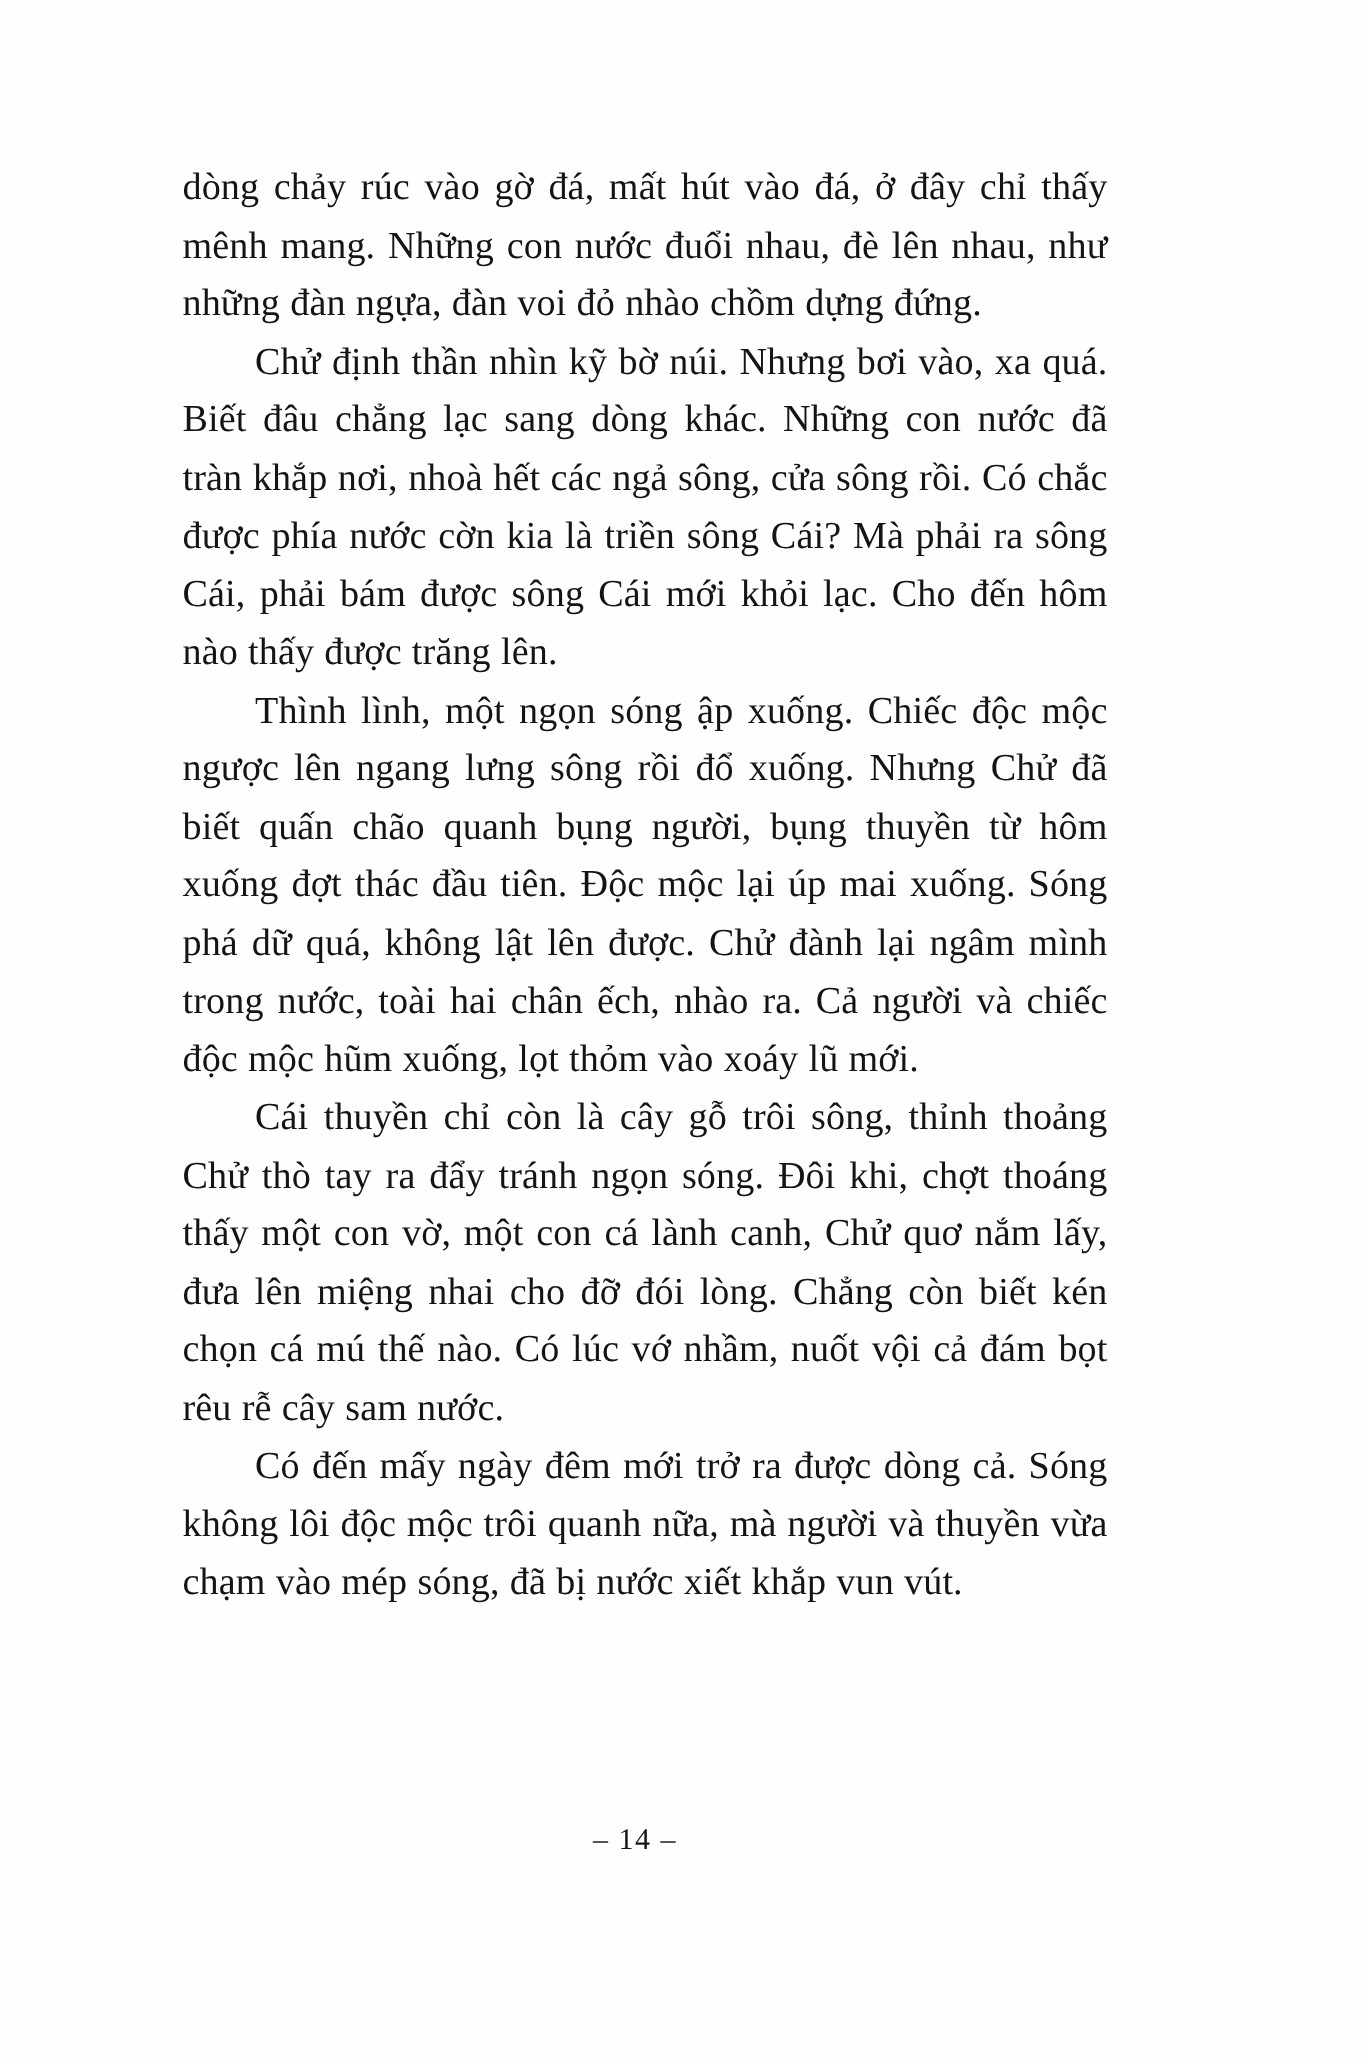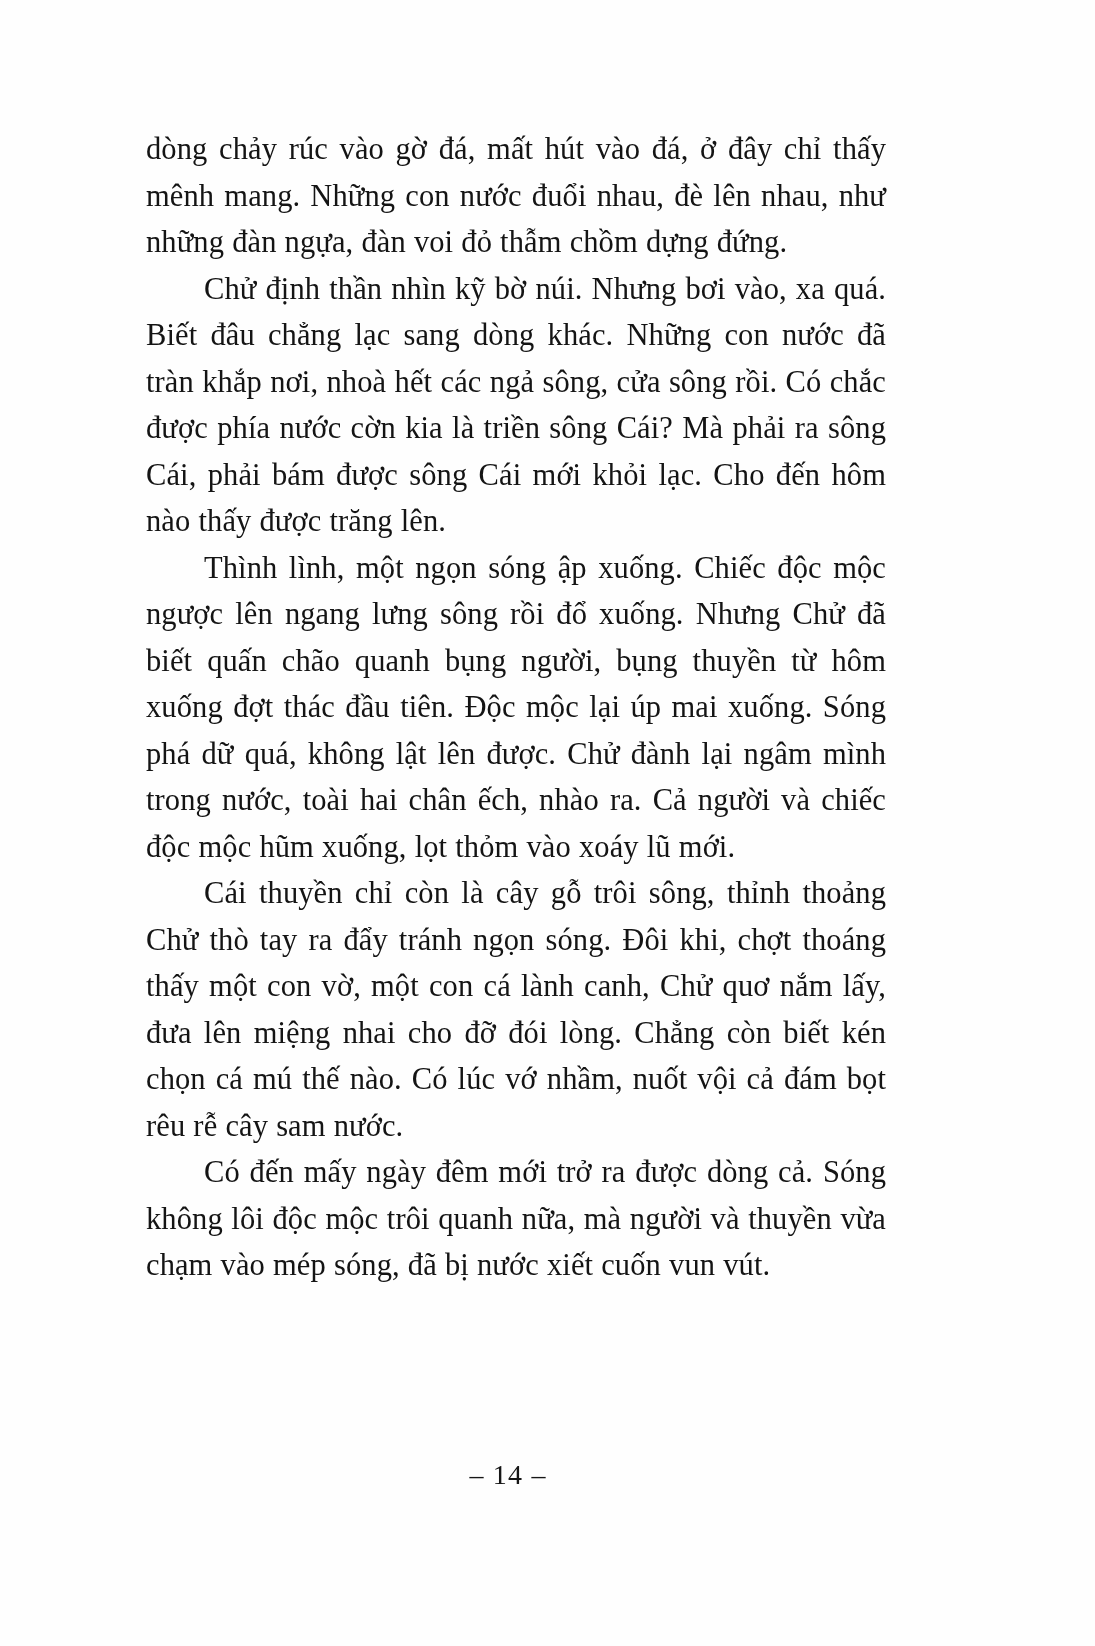--- a/index.html
+++ b/index.html
@@ -42,33 +42,33 @@
   }
   .para.indent {
     text-indent: 58px;
   }
   .page-number {
     position: absolute;
     left: 0;
     top: 1459px;
     width: 1016px;
     text-align: center;
-    font-size: 28px;
+    font-size: 24px;
     letter-spacing: 1.2px;
     color: #161616;
   }
 </style>
 </head>
 <body>
 
 <div class="page">
 
   <div class="text-column">
-    <p class="para">dòng chảy rúc vào gờ đá, mất hút vào đá, ở đây chỉ thấy mênh mang. Những con nước đuổi nhau, đè lên nhau, như những đàn ngựa, đàn voi đỏ thẫm chồm dựng đứng.</p>
+    <p class="para">dòng chảy rúc vào gờ đá, mất hút vào đá, ở đây chỉ thấy mênh mang. Những con nước đuổi nhau, đè lên nhau, như những đàn ngựa, đàn voi đỏ nhào chồm dựng đứng.</p>
     <p class="para indent">Chử định thần nhìn kỹ bờ núi. Nhưng bơi vào, xa quá. Biết đâu chẳng lạc sang dòng khác. Những con nước đã tràn khắp nơi, nhoà hết các ngả sông, cửa sông rồi. Có chắc được phía nước cờn kia là triền sông Cái? Mà phải ra sông Cái, phải bám được sông Cái mới khỏi lạc. Cho đến hôm nào thấy được trăng lên.</p>
     <p class="para indent">Thình lình, một ngọn sóng ập xuống. Chiếc độc mộc ngược lên ngang lưng sông rồi đổ xuống. Nhưng Chử đã biết quấn chão quanh bụng người, bụng thuyền từ hôm xuống đợt thác đầu tiên. Độc mộc lại úp mai xuống. Sóng phá dữ quá, không lật lên được. Chử đành lại ngâm mình trong nước, toài hai chân ếch, nhào ra. Cả người và chiếc độc mộc hũm xuống, lọt thỏm vào xoáy lũ mới.</p>
     <p class="para indent">Cái thuyền chỉ còn là cây gỗ trôi sông, thỉnh thoảng Chử thò tay ra đẩy tránh ngọn sóng. Đôi khi, chợt thoáng thấy một con vờ, một con cá lành canh, Chử quơ nắm lấy, đưa lên miệng nhai cho đỡ đói lòng. Chẳng còn biết kén chọn cá mú thế nào. Có lúc vớ nhầm, nuốt vội cả đám bọt rêu rễ cây sam nước.</p>
-    <p class="para indent">Có đến mấy ngày đêm mới trở ra được dòng cả. Sóng không lôi độc mộc trôi quanh nữa, mà người và thuyền vừa chạm vào mép sóng, đã bị nước xiết cuốn vun vút.</p>
+    <p class="para indent">Có đến mấy ngày đêm mới trở ra được dòng cả. Sóng không lôi độc mộc trôi quanh nữa, mà người và thuyền vừa chạm vào mép sóng, đã bị nước xiết khắp vun vút.</p>
   </div>
 
   <div class="page-number">– 14 –</div>
 
 </div>
 
 </body></html>

